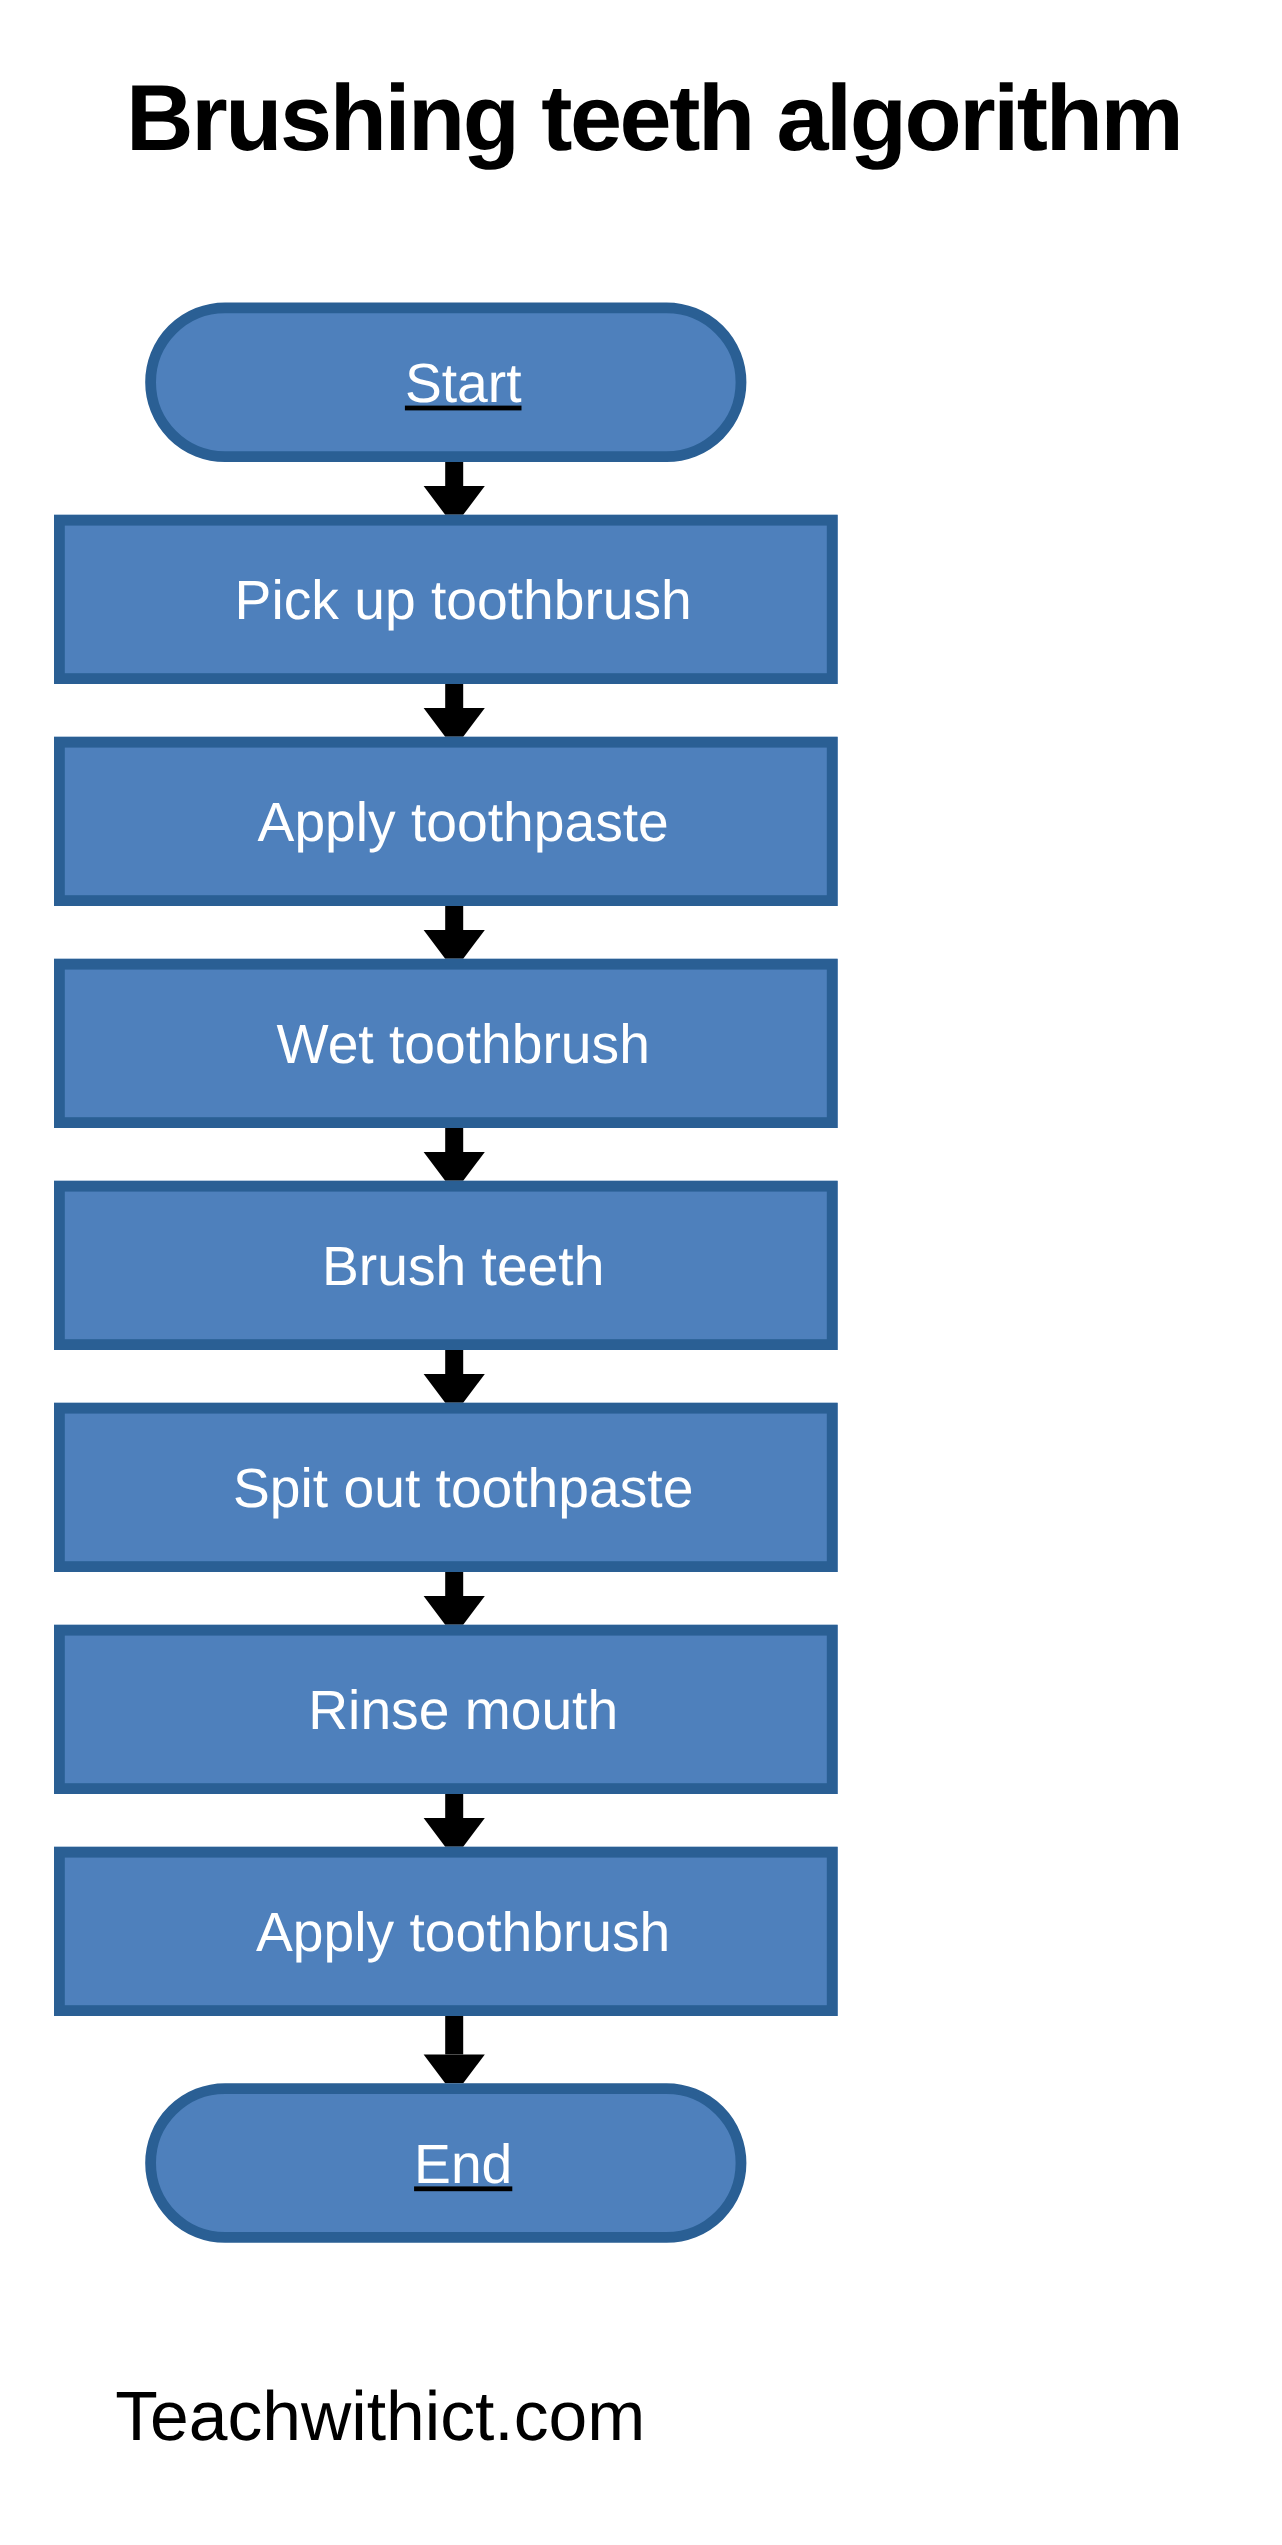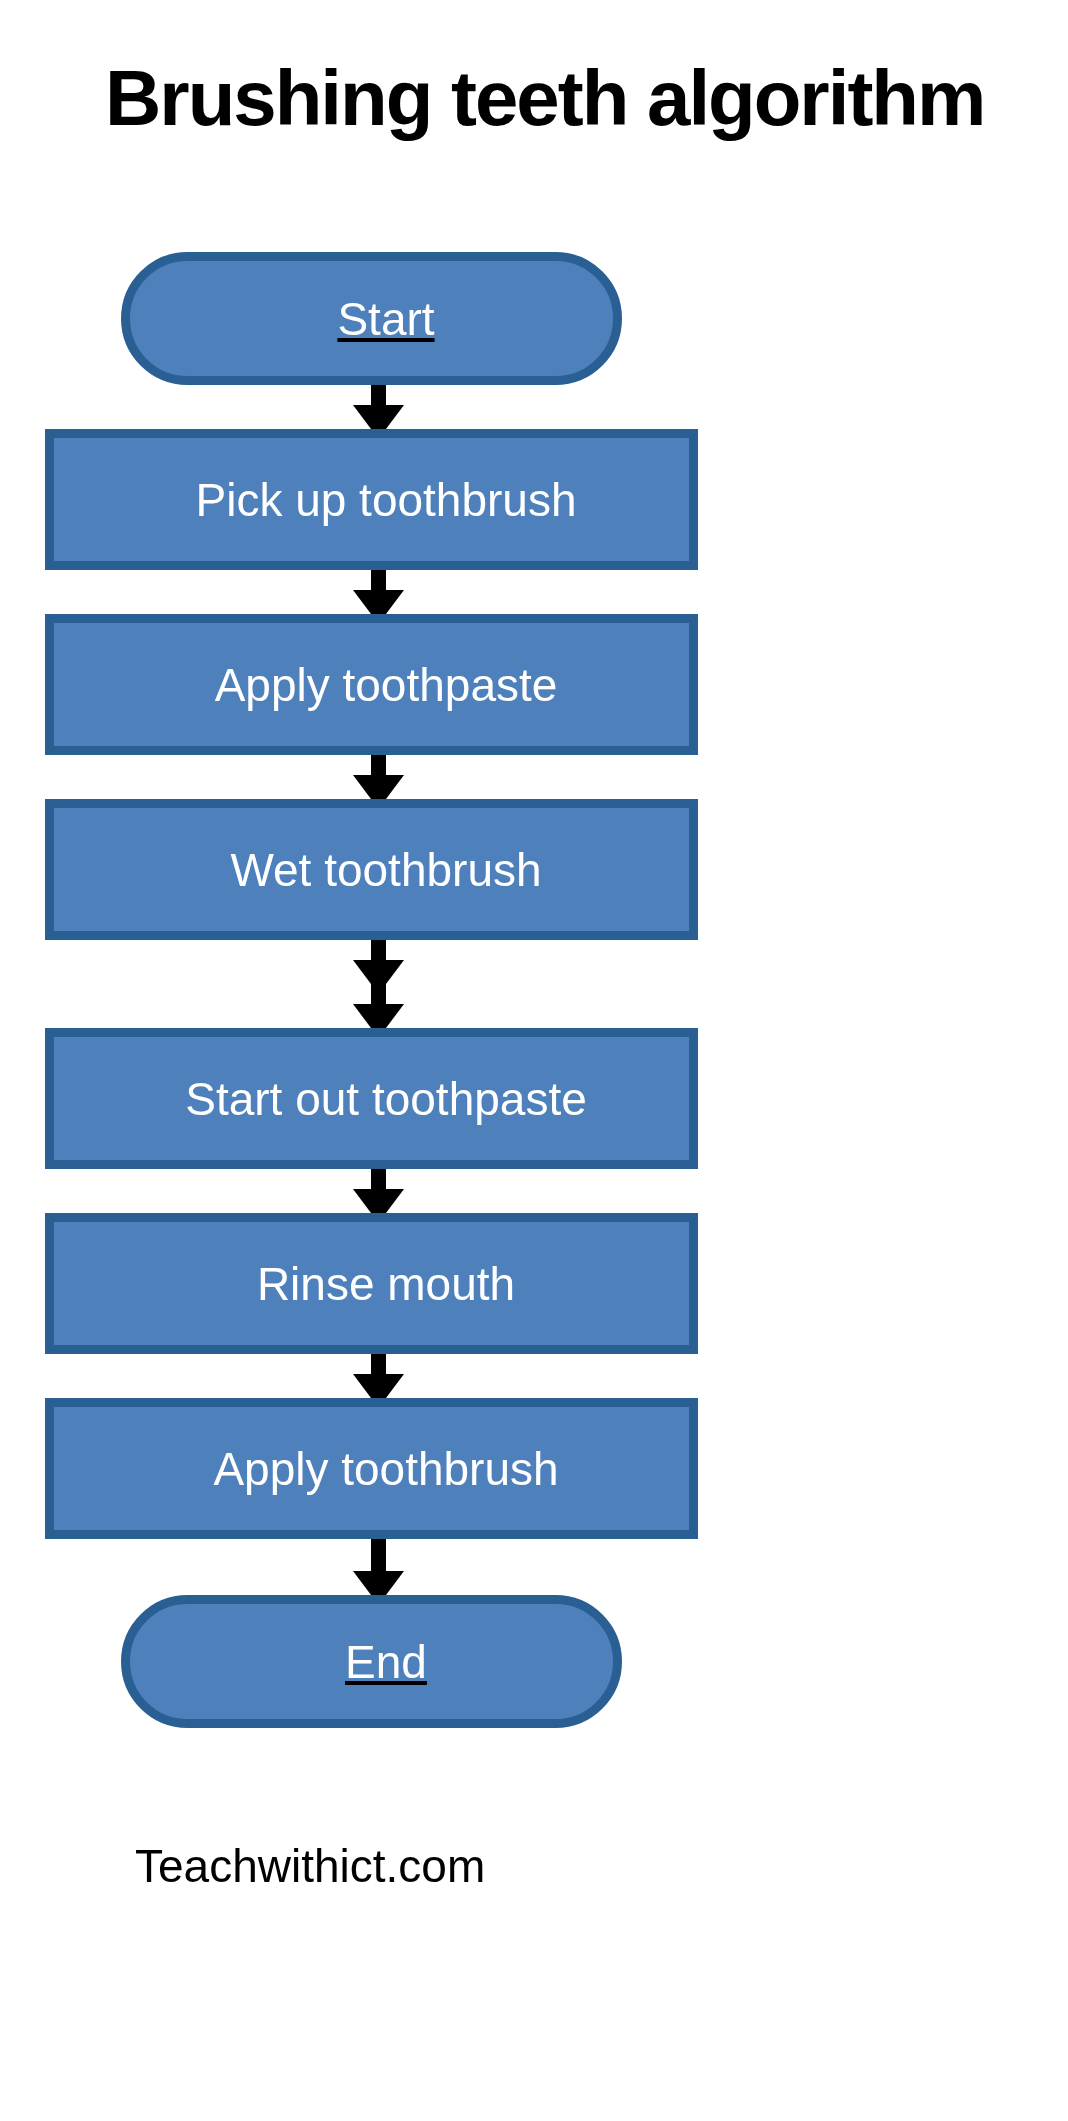--- a/index.html
+++ b/index.html
@@ -61,22 +61,22 @@
   }
   .connector.last{height:56px;}
   .connector .stem{width:10px;flex:1 1 auto;background:var(--arrow);}
   .connector .head{
     width:0;height:0;flex:none;
     border-left:18px solid transparent;
     border-right:18px solid transparent;
     border-top:24px solid var(--arrow);
   }
   .footer{
-    margin:112px 0 0 105px;
-    font-size:46px;
+    margin:112px 0 0 66px;
+    font-size:58px;
     line-height:1.15;
     color:var(--footer-text);
     white-space:nowrap;
   }
 </style>
 </head>
 <body>
 
 <main>
   <h1 class="title">Brushing teeth algorithm</h1>
@@ -102,26 +102,29 @@
         <div class="stem"></div>
         <div class="head"></div>
       </div>
       <div class="node process">
         <span class="node-label">Wet toothbrush</span>
       </div>
       <div class="connector">
         <div class="stem"></div>
         <div class="head"></div>
       </div>
+      <div class="node process">
+        <span class="node-label">Brush teeth</span>
+      </div>
       <div class="connector">
         <div class="stem"></div>
         <div class="head"></div>
       </div>
       <div class="node process">
-        <span class="node-label">Start out toothpaste</span>
+        <span class="node-label">Spit out toothpaste</span>
       </div>
       <div class="connector">
         <div class="stem"></div>
         <div class="head"></div>
       </div>
       <div class="node process">
         <span class="node-label">Rinse mouth</span>
       </div>
       <div class="connector">
         <div class="stem"></div>

